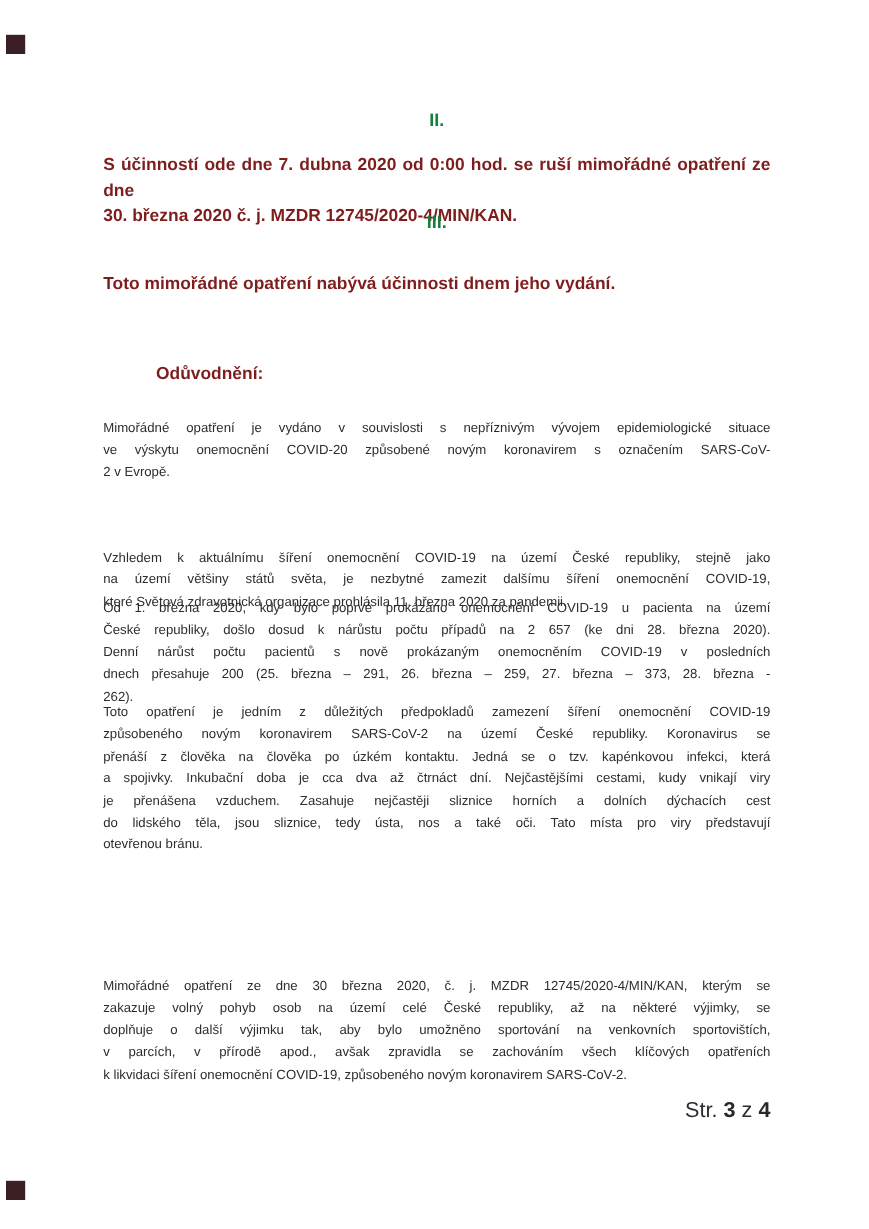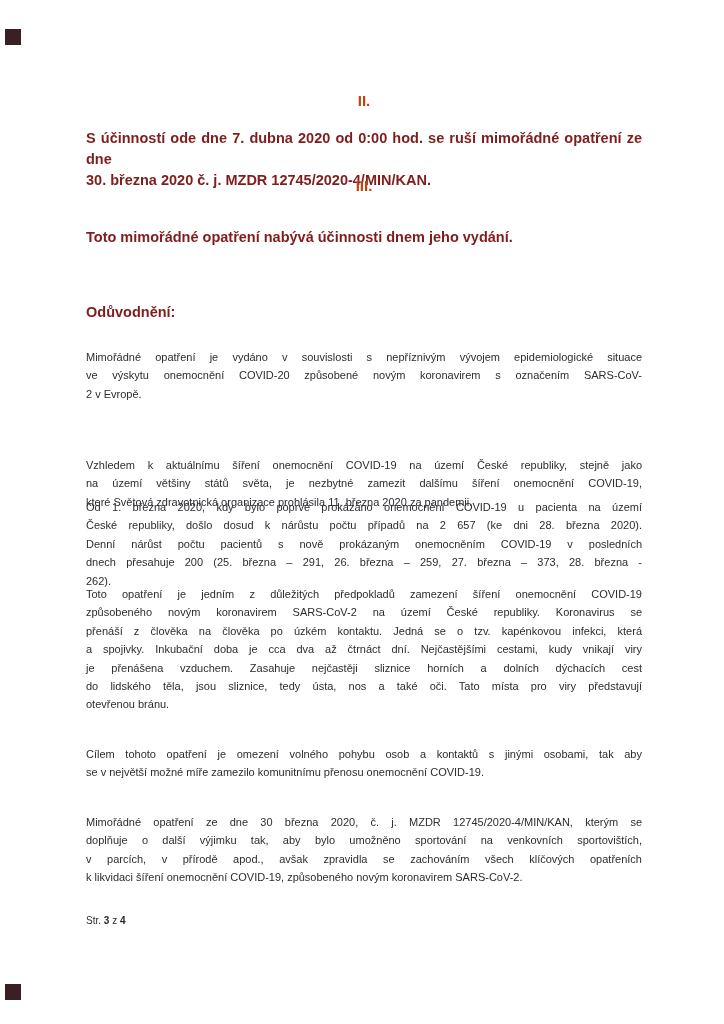--- a/index.html
+++ b/index.html
@@ -11,27 +11,27 @@
     font-family: "Liberation Sans", sans-serif;
     color: #2b2d31;
     overflow: hidden;
   }
   .block { position: absolute; left: 86px; width: 556px; }
   .line { text-align: justify; text-align-last: justify; }
   .line.last { text-align-last: left; }
   .body-text { font-size: 11px; line-height: 18.4px; font-weight: 400; }
   .bold-text { font-size: 14.5px; line-height: 21px; font-weight: 700; color: #7f1d1d; }
   .heading {
-    font-size: 15px; font-weight: 700; color: #c2410c;
+    font-size: 15px; font-weight: 700; color: #15803d;
     text-align: center; text-align-last: center; line-height: 16px;
   }
   .single { text-align: left; text-align-last: left; }
   .footer {
     position: absolute; left: 86px; width: 556px; top: 915px;
-    font-size: 10px; text-align: left; color: #2b2d31;
+    font-size: 18px; text-align: right; color: #2b2d31;
   }
   .footer .b { font-weight: 700; color: #26282c; }
   .corner-mark {
     position: absolute; width: 16px; height: 16px; background: #3a2024;
   }
   .corner-mark.top { left: 5px; top: 29px; }
   .corner-mark.bottom { left: 5px; top: 984px; }
 </style>
 </head>
 <body>
@@ -45,21 +45,21 @@
 
   <div class="block bold-text" style="top:128px;">
       <div class="line">S účinností ode dne 7. dubna 2020 od 0:00 hod. se ruší mimořádné opatření ze dne</div>
       <div class="line last">30. března 2020 č. j. MZDR 12745/2020-4/MIN/KAN.</div>
     </div>
 
   <div class="block bold-text single" style="top:227px;">Toto mimořádné opatření nabývá účinnosti dnem jeho vydání.</div>
 
   <div class="block heading" style="top:178px;">III.</div>
 
-  <div class="block bold-text single" style="top:302px;">Odůvodnění:</div>
+  <div class="block bold-text single" style="top:302px;margin-left:44px;">Odůvodnění:</div>
 
   <div class="block body-text" style="top:348px;">
       <div class="line">Mimořádné opatření je vydáno v souvislosti s nepříznivým vývojem epidemiologické situace</div>
       <div class="line">ve výskytu onemocnění COVID-20 způsobené novým koronavirem s označením SARS-CoV-</div>
       <div class="line last">2 v Evropě.</div>
     </div>
 
   <div class="block body-text" style="top:456px;">
       <div class="line">Vzhledem k aktuálnímu šíření onemocnění COVID-19 na území České republiky, stejně jako</div>
       <div class="line">na území většiny států světa, je nezbytné zamezit dalšímu šíření onemocnění COVID-19,</div>
@@ -77,27 +77,24 @@
   <div class="block body-text" style="top:585px;">
       <div class="line">Toto opatření je jedním z důležitých předpokladů zamezení šíření onemocnění COVID-19</div>
       <div class="line">způsobeného novým koronavirem SARS-CoV-2 na území České republiky. Koronavirus se</div>
       <div class="line">přenáší z člověka na člověka po úzkém kontaktu. Jedná se o tzv. kapénkovou infekci, která</div>
       <div class="line">a spojivky. Inkubační doba je cca dva až čtrnáct dní. Nejčastějšími cestami, kudy vnikají viry</div>
       <div class="line">je přenášena vzduchem. Zasahuje nejčastěji sliznice horních a dolních dýchacích cest</div>
       <div class="line">do lidského těla, jsou sliznice, tedy ústa, nos a také oči. Tato místa pro viry představují</div>
       <div class="line last">otevřenou bránu.</div>
     </div>
 
-  <div class="block body-text" style="top:745px;">
-      <div class="line">Cílem tohoto opatření je omezení volného pohybu osob a kontaktů s jinými osobami, tak aby</div>
-      <div class="line last">se v největší možné míře zamezilo komunitnímu přenosu onemocnění COVID-19.</div>
-    </div>
 
   <div class="block body-text" style="top:813px;">
       <div class="line">Mimořádné opatření ze dne 30 března 2020, č. j. MZDR 12745/2020-4/MIN/KAN, kterým se</div>
+      <div class="line">zakazuje volný pohyb osob na území celé České republiky, až na některé výjimky, se</div>
       <div class="line">doplňuje o další výjimku tak, aby bylo umožněno sportování na venkovních sportovištích,</div>
       <div class="line">v parcích, v přírodě apod., avšak zpravidla se zachováním všech klíčových opatřeních</div>
       <div class="line last">k likvidaci šíření onemocnění COVID-19, způsobeného novým koronavirem SARS-CoV-2.</div>
     </div>
 
   <div class="footer">
     <span>Str.</span>
     <span class="b">3</span>
     <span>z</span>
     <span class="b">4</span>

